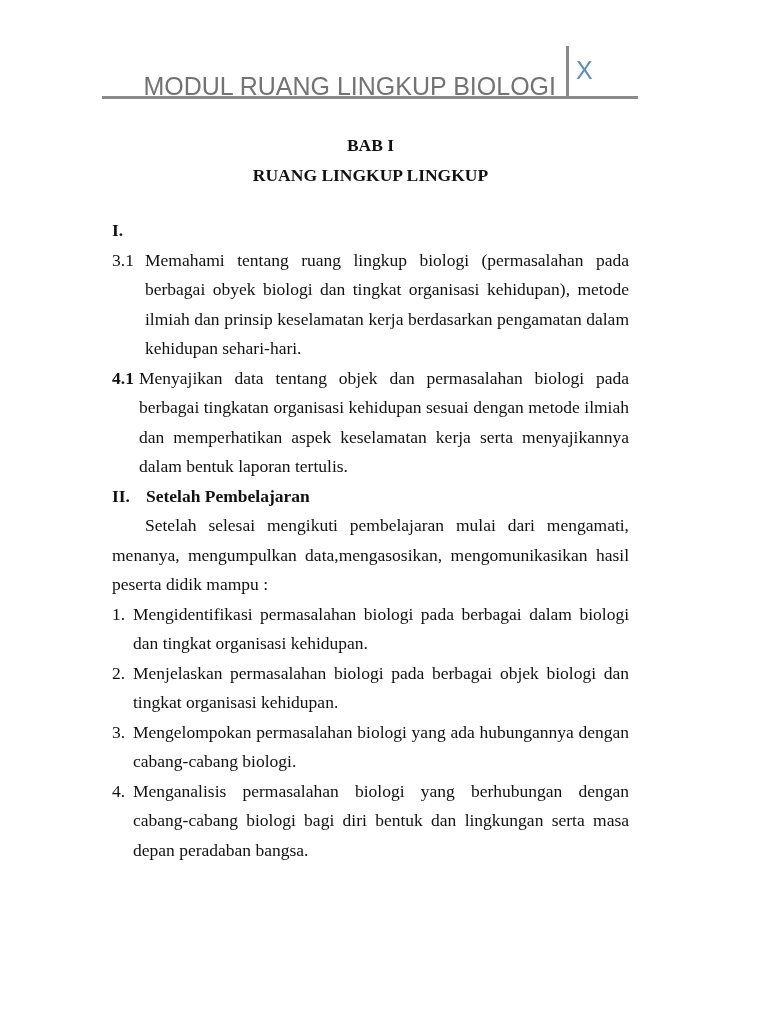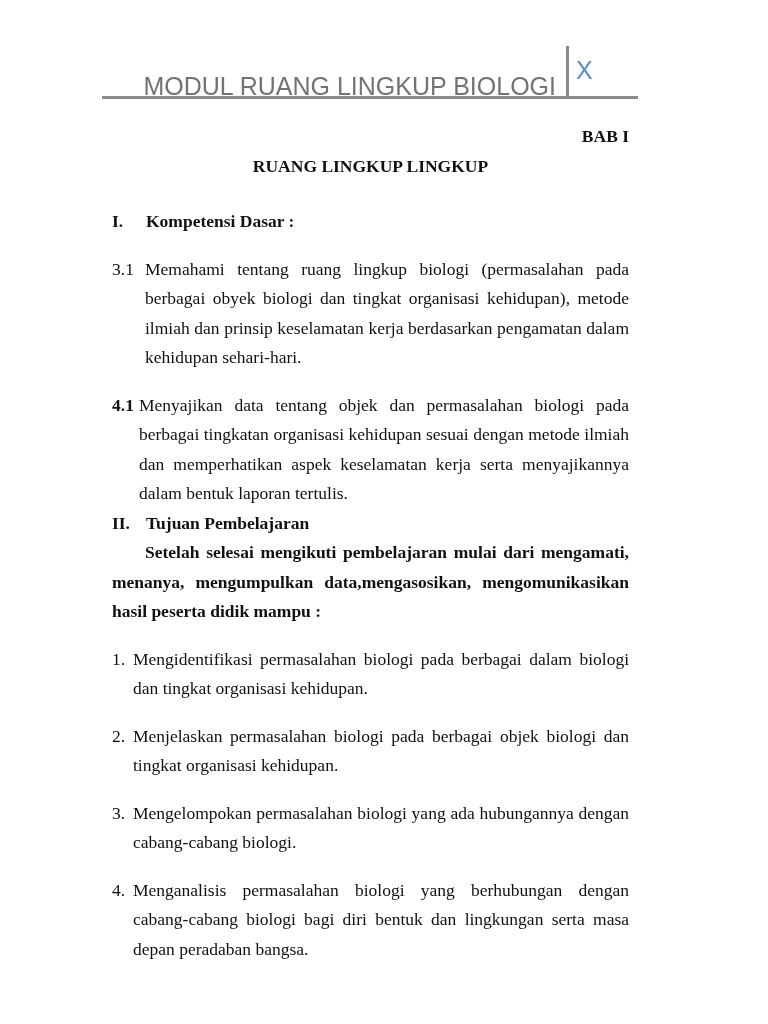--- a/index.html
+++ b/index.html
@@ -64,86 +64,83 @@
       top: 118px;
       width: 517px;
       font-size: 17.5px;
       line-height: 29.5px;
     }
     .chapter-label, .chapter-title {
       text-align: center;
       font-weight: bold;
       font-size: 17.5px;
     }
-    .chapter-label { margin-top: 4px; text-align: right; }
+    .chapter-label { margin-top: 13px; }
     .section-heading {
       font-weight: bold;
       display: flex;
     }
     .section-heading .num {
       width: 34px;
       flex: 0 0 34px;
     }
     .sec1 { margin-top: 26px; }
     .sec2 { }
     .item {
       display: flex;
       text-align: justify;
-      margin-top: 18px;
     }
     .item .num {
       flex: 0 0 auto;
       white-space: nowrap;
     }
     .item .body {
       flex: 1 1 auto;
       text-align: justify;
       text-align-last: left;
     }
     .kd-item .num { width: 33px; }
     .kd-item.k2 .num { width: 27px; font-weight: bold; }
     .tp-item .num { width: 21px; }
     .para {
       text-align: justify;
       text-indent: 33px;
       text-align-last: left;
-      font-weight: bold;
     }
   </style>
 </head>
 <body>
 
 <div class="page-header">
   <div class="header-title">MODUL RUANG LINGKUP BIOLOGI</div>
   <div class="header-divider-v"></div>
   <div class="header-mark">X</div>
   <div class="header-rule"></div>
 </div>
 
 <div class="content">
   <div class="chapter-label">BAB I</div>
   <div class="chapter-title">RUANG LINGKUP LINGKUP</div>
 
   <div class="section-heading sec1">
     <span class="num">I.</span>
-    <span>Kompetensi Dasar :</span>
   </div>
 
   <div class="item kd-item">
     <span class="num">3.1</span>
     <span class="body">Memahami tentang ruang lingkup biologi (permasalahan pada berbagai obyek biologi dan tingkat organisasi kehidupan), metode ilmiah dan  prinsip keselamatan kerja berdasarkan pengamatan dalam kehidupan sehari-hari.</span>
   </div>
   <div class="item kd-item k2">
     <span class="num">4.1</span>
     <span class="body">Menyajikan data tentang objek dan permasalahan biologi pada berbagai tingkatan organisasi kehidupan sesuai dengan metode ilmiah dan memperhatikan aspek keselamatan kerja serta menyajikannya dalam bentuk laporan tertulis.</span>
   </div>
 
   <div class="section-heading sec2">
     <span class="num">II.</span>
-    <span>Tujuan Pembelajaran</span>
+    <span>Setelah Pembelajaran</span>
   </div>
 
   <div class="para">Setelah selesai mengikuti pembelajaran mulai dari mengamati, menanya, mengumpulkan data,mengasosikan, mengomunikasikan hasil peserta didik mampu :</div>
 
   <div class="item tp-item">
     <span class="num">1.</span>
     <span class="body">Mengidentifikasi permasalahan biologi pada berbagai dalam biologi dan tingkat organisasi kehidupan.</span>
   </div>
   <div class="item tp-item">
     <span class="num">2.</span>

